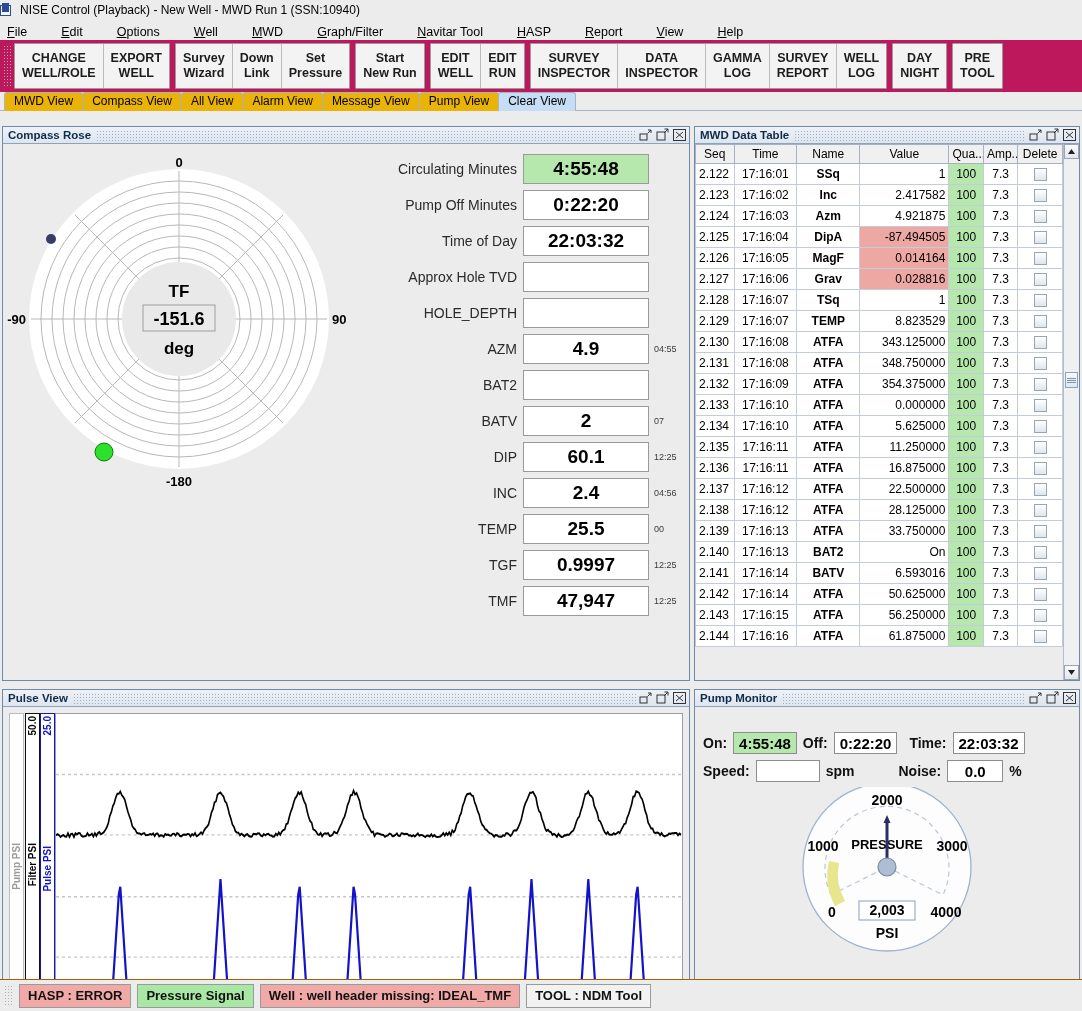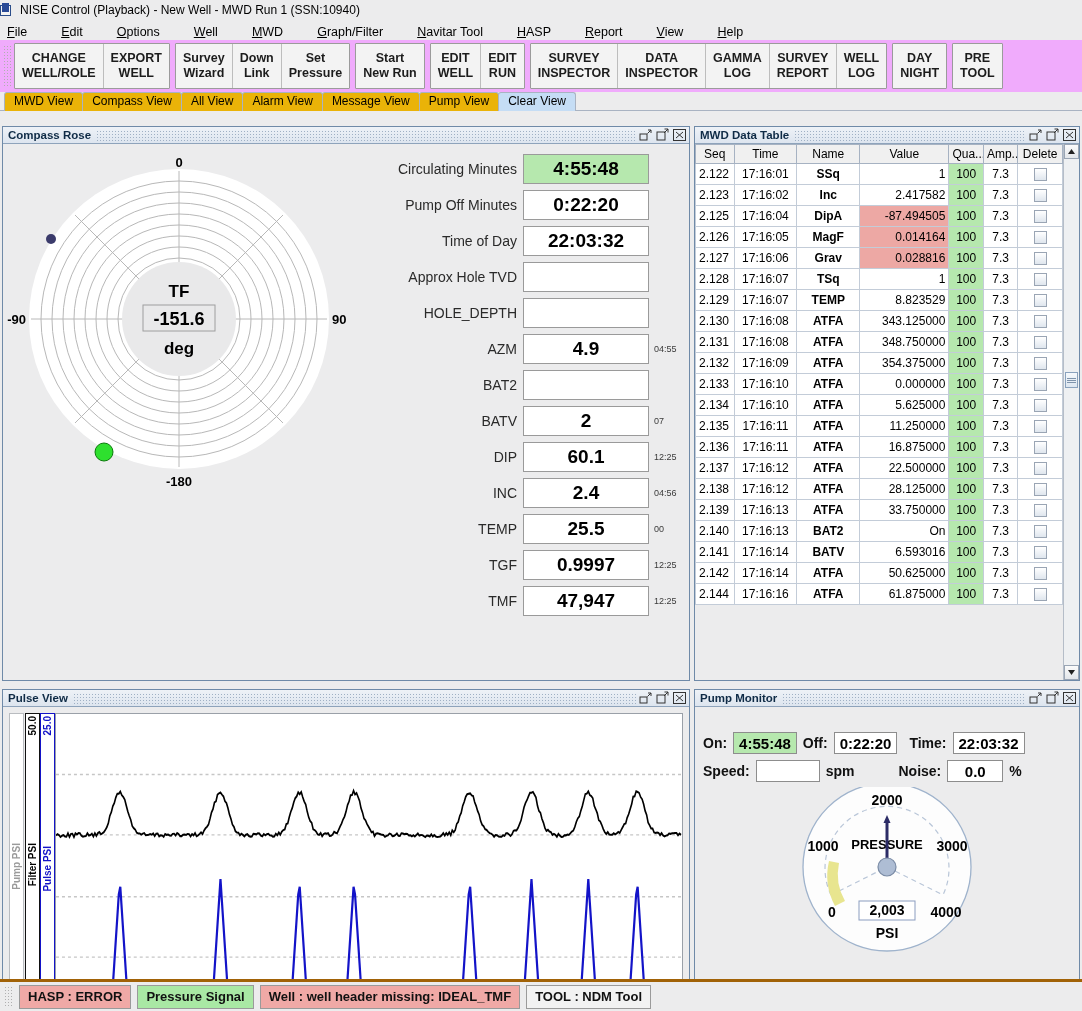--- a/index.html
+++ b/index.html
@@ -36,21 +36,21 @@
     height: 20px; display: flex; align-items: flex-end;
     background: #ececed; gap: 20px;
   }
   #menubar .menu-item {
     font-size: 12.5px; color: #000; padding: 1px 7px; white-space: nowrap;
   }
   #menubar .menu-item .mn { text-decoration: underline; }
 
   
   #toolbar {
-    height: 52px; background: #f0abfc; display: flex; align-items: center;
+    height: 52px; background: #be185d; display: flex; align-items: center;
     padding: 0 2px; position: relative;
   }
   .grip {
     width: 9px; height: 44px; flex: none; margin-right: 3px;
     background-image:
       radial-gradient(#b0b0b0 0.8px, transparent 0.9px);
     background-size: 3px 3px;
     background-position: 1px 1px;
   }
   .tb-group {
@@ -224,21 +224,21 @@
     display: flex; align-items: center; justify-content: center;
     font-size: 15px; font-weight: bold; color: #000; padding: 0 5px;
   }
   .pump-box.green { background: #b6e8ae; }
   #gauge-wrap { position: relative; height: 170px; margin-top: 2px; }
 
   
   #statusbar {
     position: absolute; left: 0; bottom: 0; width: 1082px; height: 32px;
     background: #ececed; display: flex; align-items: center; padding-left: 4px;
-    gap: 6px; border-top: 3px solid #a16207;
+    gap: 6px; border-top: 1px solid #a16207;
   }
   #statusbar .sgrip {
     width: 9px; height: 22px; flex: none;
     background-image: radial-gradient(#b0b0b0 0.8px, transparent 0.9px);
     background-size: 3px 3px;
   }
   .status-item {
     height: 24px; border: 1px solid #9a9a9a; background: #f2f2f2;
     display: flex; align-items: center; padding: 0 8px;
     font-size: 13px; font-weight: bold; color: #111; white-space: nowrap;
@@ -554,20 +554,29 @@
               <tr>
                 <td class="c-seq">2.123</td>
                 <td class="c-time">17:16:02</td>
                 <td class="c-name">Inc</td>
                 <td class="c-value">2.417582</td>
                 <td class="c-qua">100</td>
                 <td class="c-amp">7.3</td>
                 <td class="c-del"><span class="chk"></span></td>
               </tr>
               <tr>
+                <td class="c-seq">2.124</td>
+                <td class="c-time">17:16:03</td>
+                <td class="c-name">Azm</td>
+                <td class="c-value">4.921875</td>
+                <td class="c-qua">100</td>
+                <td class="c-amp">7.3</td>
+                <td class="c-del"><span class="chk"></span></td>
+              </tr>
+              <tr>
                 <td class="c-seq">2.125</td>
                 <td class="c-time">17:16:04</td>
                 <td class="c-name">DipA</td>
                 <td class="c-value flag">-87.494505</td>
                 <td class="c-qua">100</td>
                 <td class="c-amp">7.3</td>
                 <td class="c-del"><span class="chk"></span></td>
               </tr>
               <tr>
                 <td class="c-seq">2.126</td>
@@ -711,20 +720,29 @@
                 <td class="c-value">6.593016</td>
                 <td class="c-qua">100</td>
                 <td class="c-amp">7.3</td>
                 <td class="c-del"><span class="chk"></span></td>
               </tr>
               <tr>
                 <td class="c-seq">2.142</td>
                 <td class="c-time">17:16:14</td>
                 <td class="c-name">ATFA</td>
                 <td class="c-value">50.625000</td>
+                <td class="c-qua">100</td>
+                <td class="c-amp">7.3</td>
+                <td class="c-del"><span class="chk"></span></td>
+              </tr>
+              <tr>
+                <td class="c-seq">2.143</td>
+                <td class="c-time">17:16:15</td>
+                <td class="c-name">ATFA</td>
+                <td class="c-value">56.250000</td>
                 <td class="c-qua">100</td>
                 <td class="c-amp">7.3</td>
                 <td class="c-del"><span class="chk"></span></td>
               </tr>
               <tr>
                 <td class="c-seq">2.144</td>
                 <td class="c-time">17:16:16</td>
                 <td class="c-name">ATFA</td>
                 <td class="c-value">61.875000</td>
                 <td class="c-qua">100</td>

